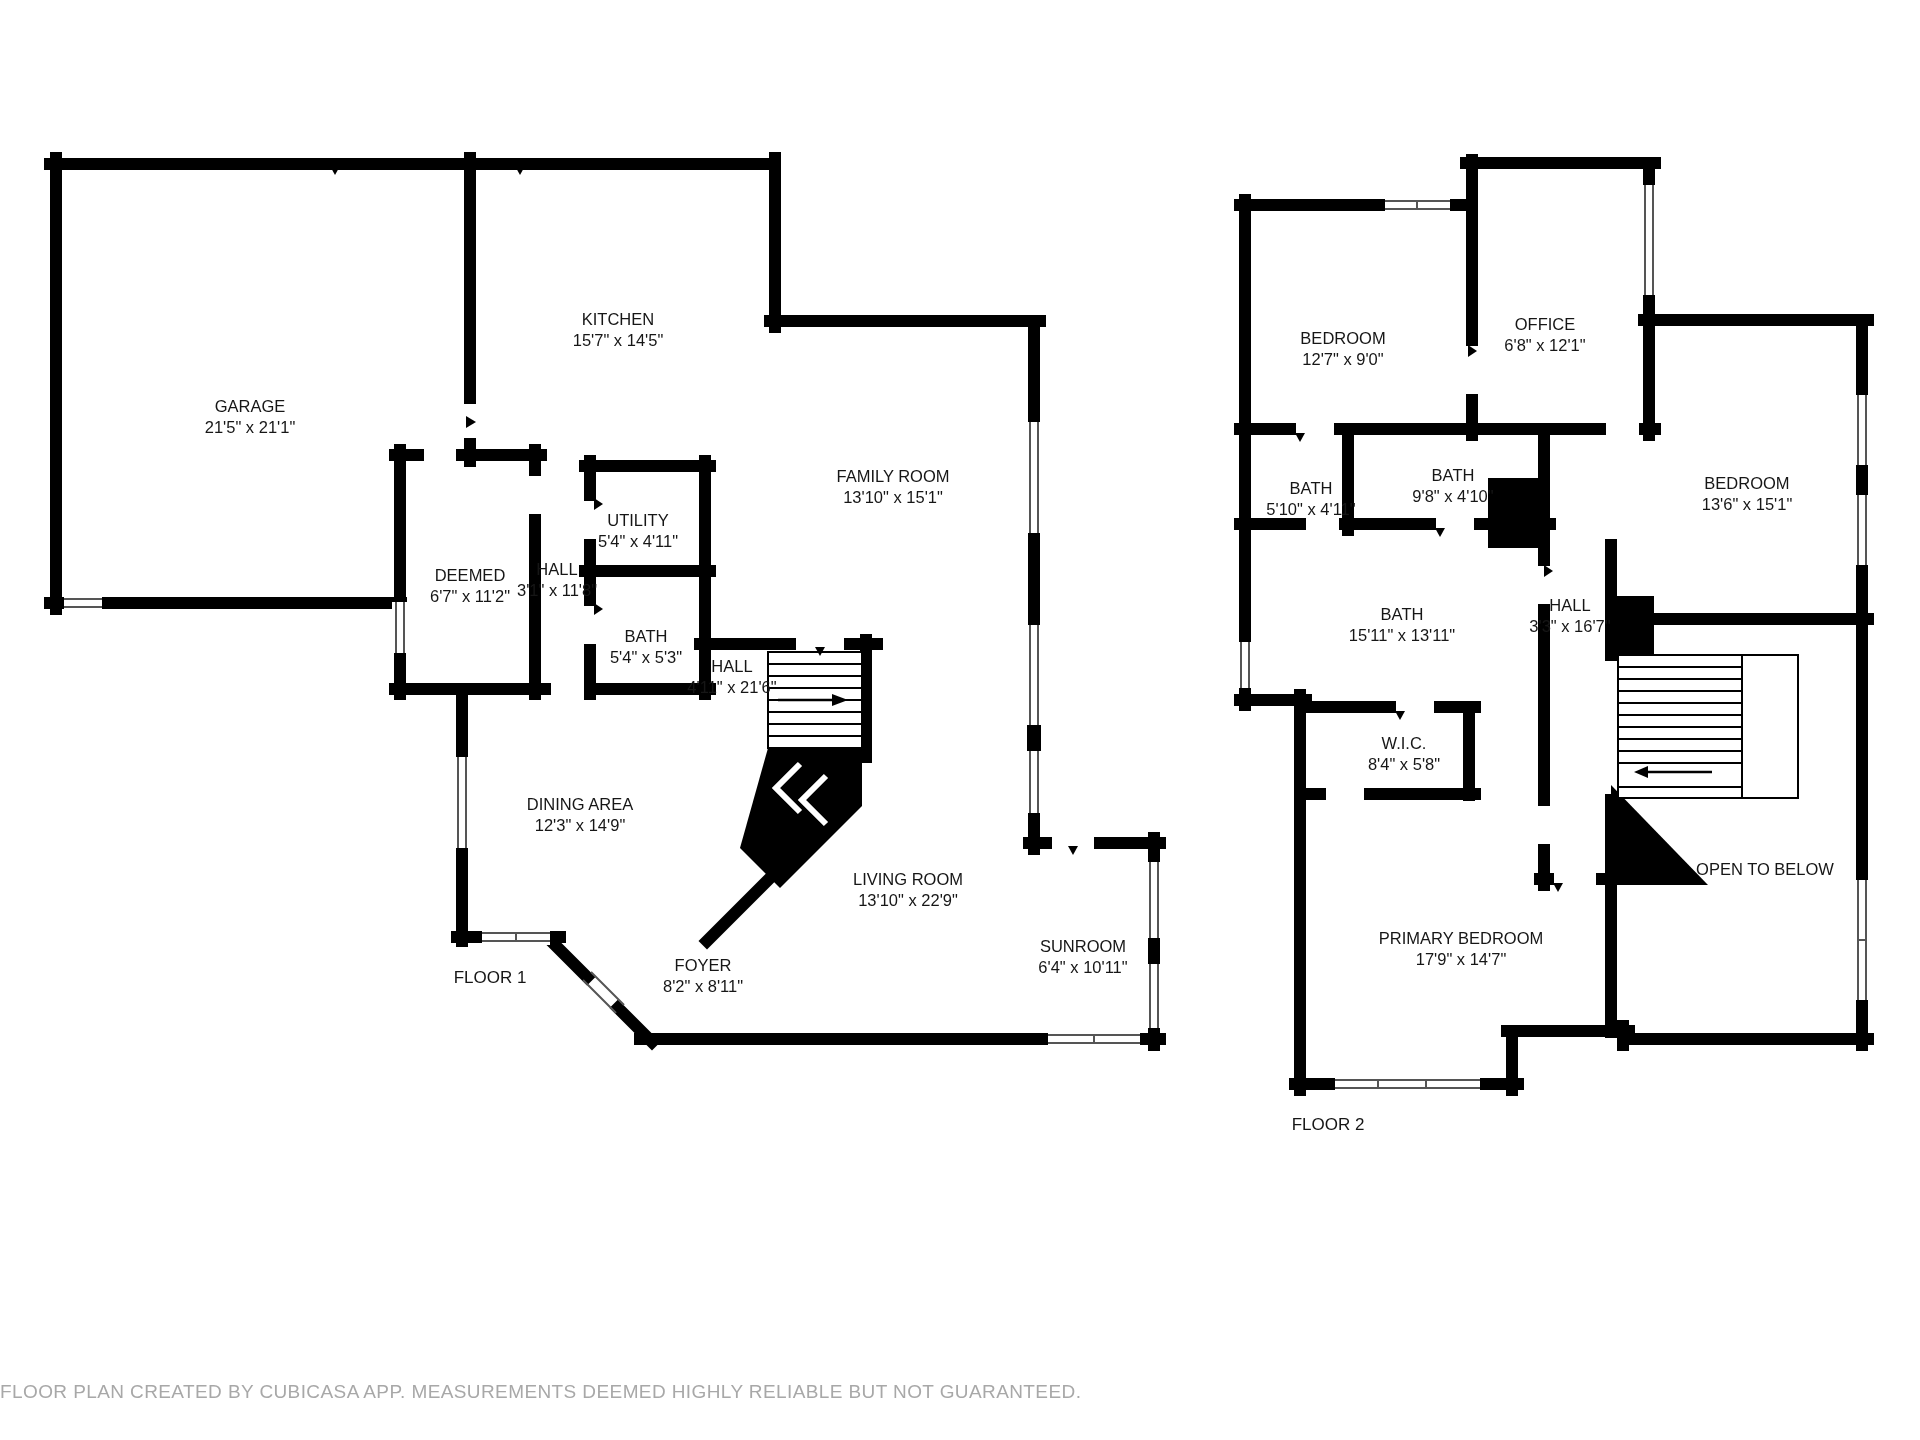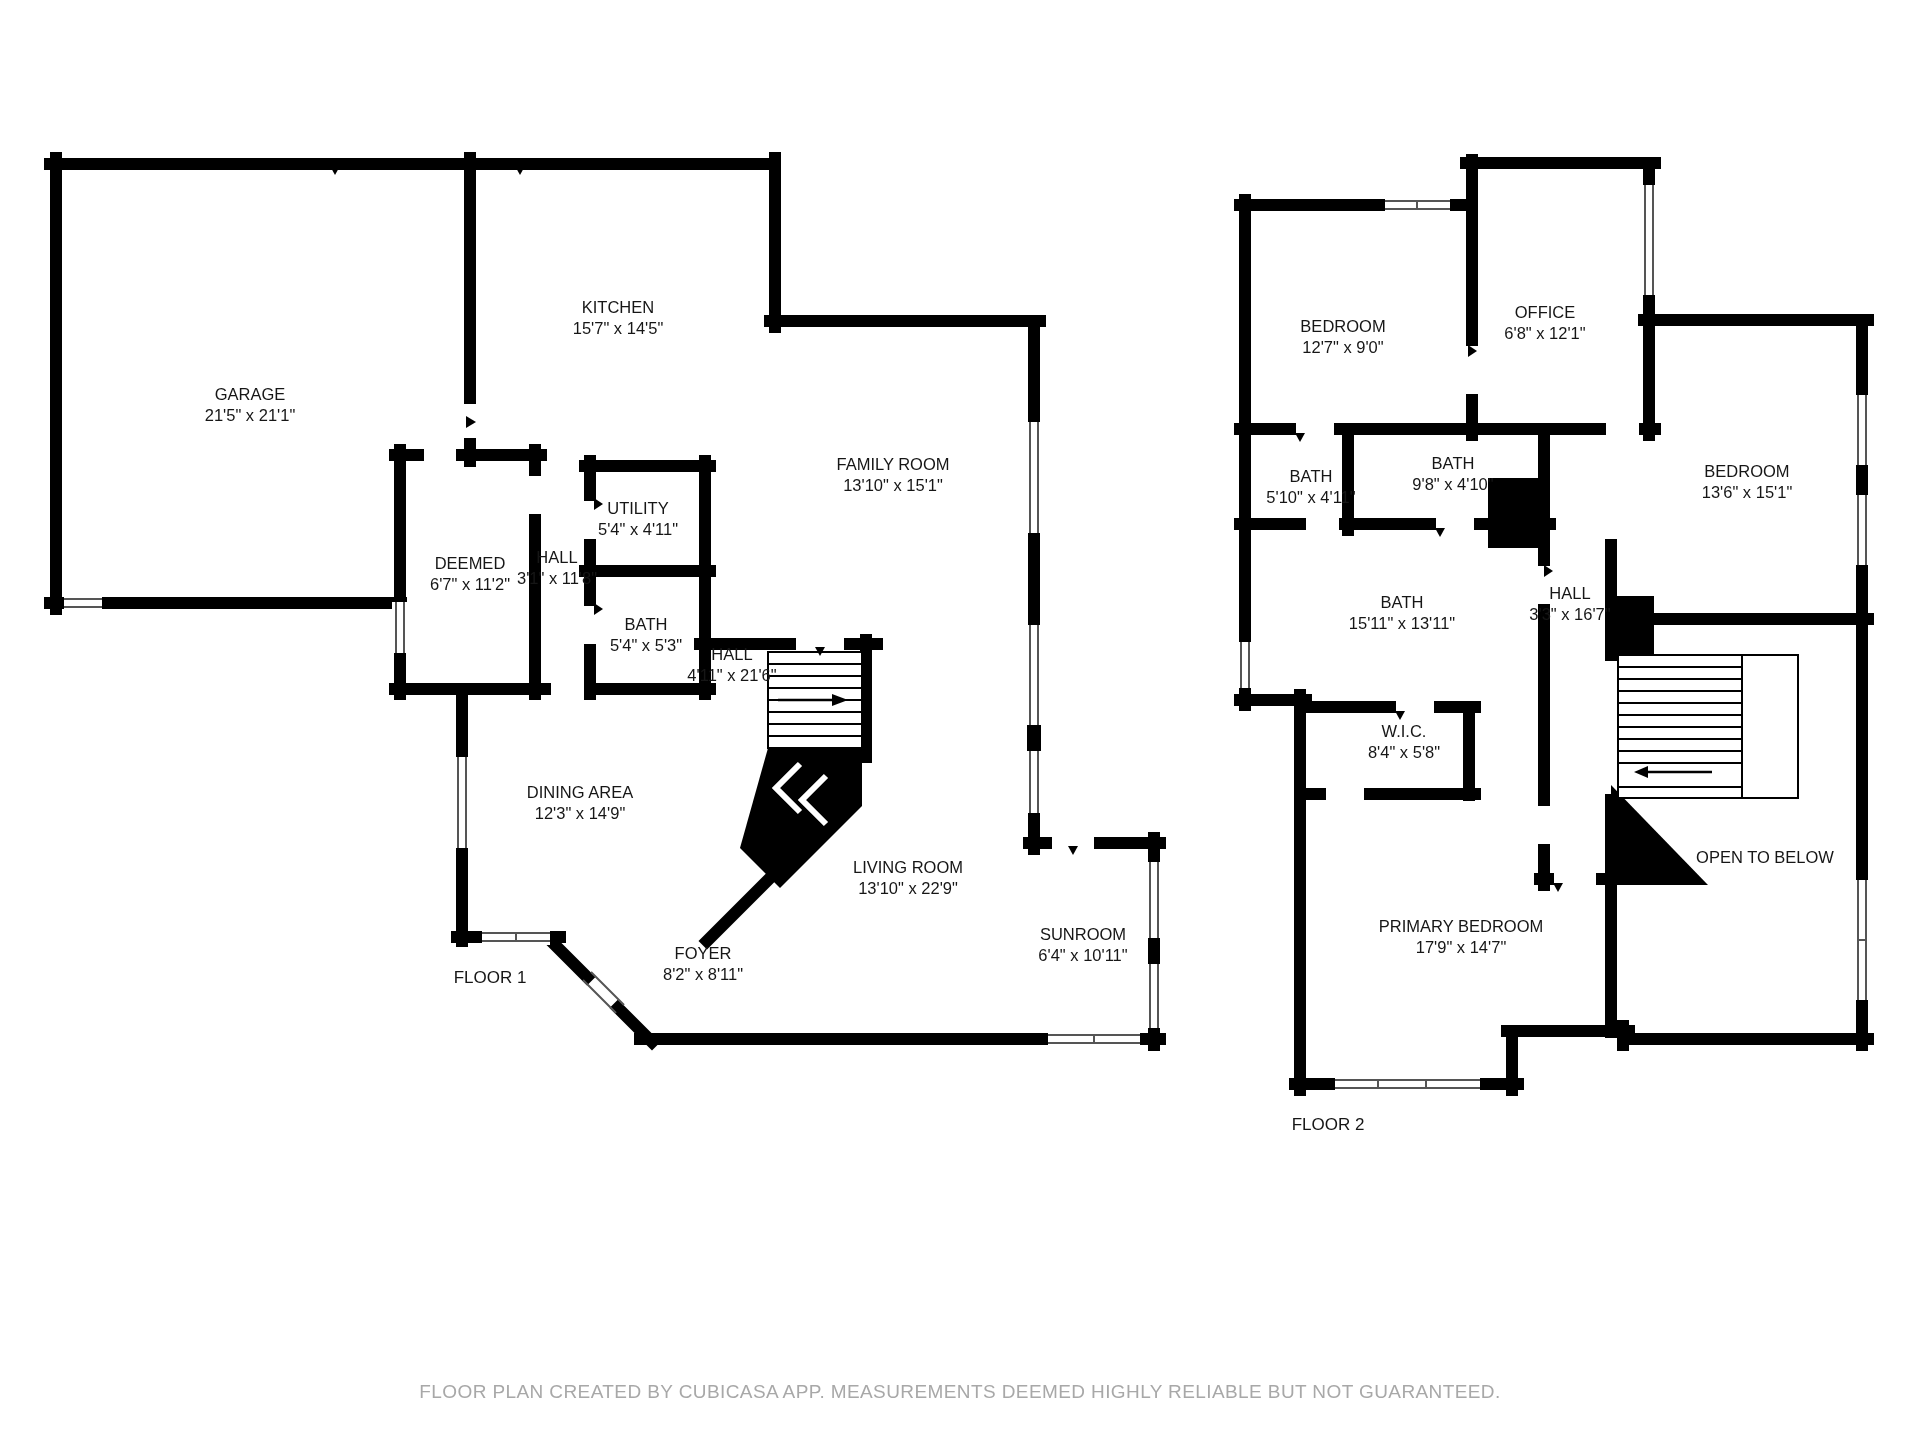--- a/index.html
+++ b/index.html
@@ -1,24 +1,24 @@
 <!DOCTYPE html>
 <html><head>
 <meta charset="utf-8">
 <style>
   html,body{margin:0;padding:0;background:#ffffff;}
   body{width:1920px;height:1440px;position:relative;overflow:hidden;
        font-family:"Liberation Sans", sans-serif;}
   #plan-svg{position:absolute;left:0;top:0;}
   .lbl{position:absolute;transform:translate(-50%,-50%);display:flex;flex-direction:column;
        align-items:center;text-align:right;font-size:16.5px;line-height:21px;color:#161616;
-       white-space:nowrap;z-index:5;}
+       white-space:nowrap;z-index:5;margin-top:12px;}
   .floor-lbl{position:absolute;transform:translate(-50%,-50%);font-size:17px;color:#161616;
        white-space:nowrap;z-index:5;}
-  .footer{position:absolute;left:0;top:1381px;width:1920px;text-align:center;font-size:19px;
+  .footer{position:absolute;left:0;top:1381px;width:1920px;text-align:left;font-size:19px;
        letter-spacing:.4px;color:#a8a8a8;z-index:5;}
 </style>
 </head>
 <body>
 
 <svg id="plan-svg" width="1920" height="1440" viewBox="0 0 1920 1440">
 
   <g stroke="#000000" stroke-width="12" fill="none" stroke-linecap="square">
     <path d="M50,164 H775"></path>
     <path d="M56,158 V609"></path>

